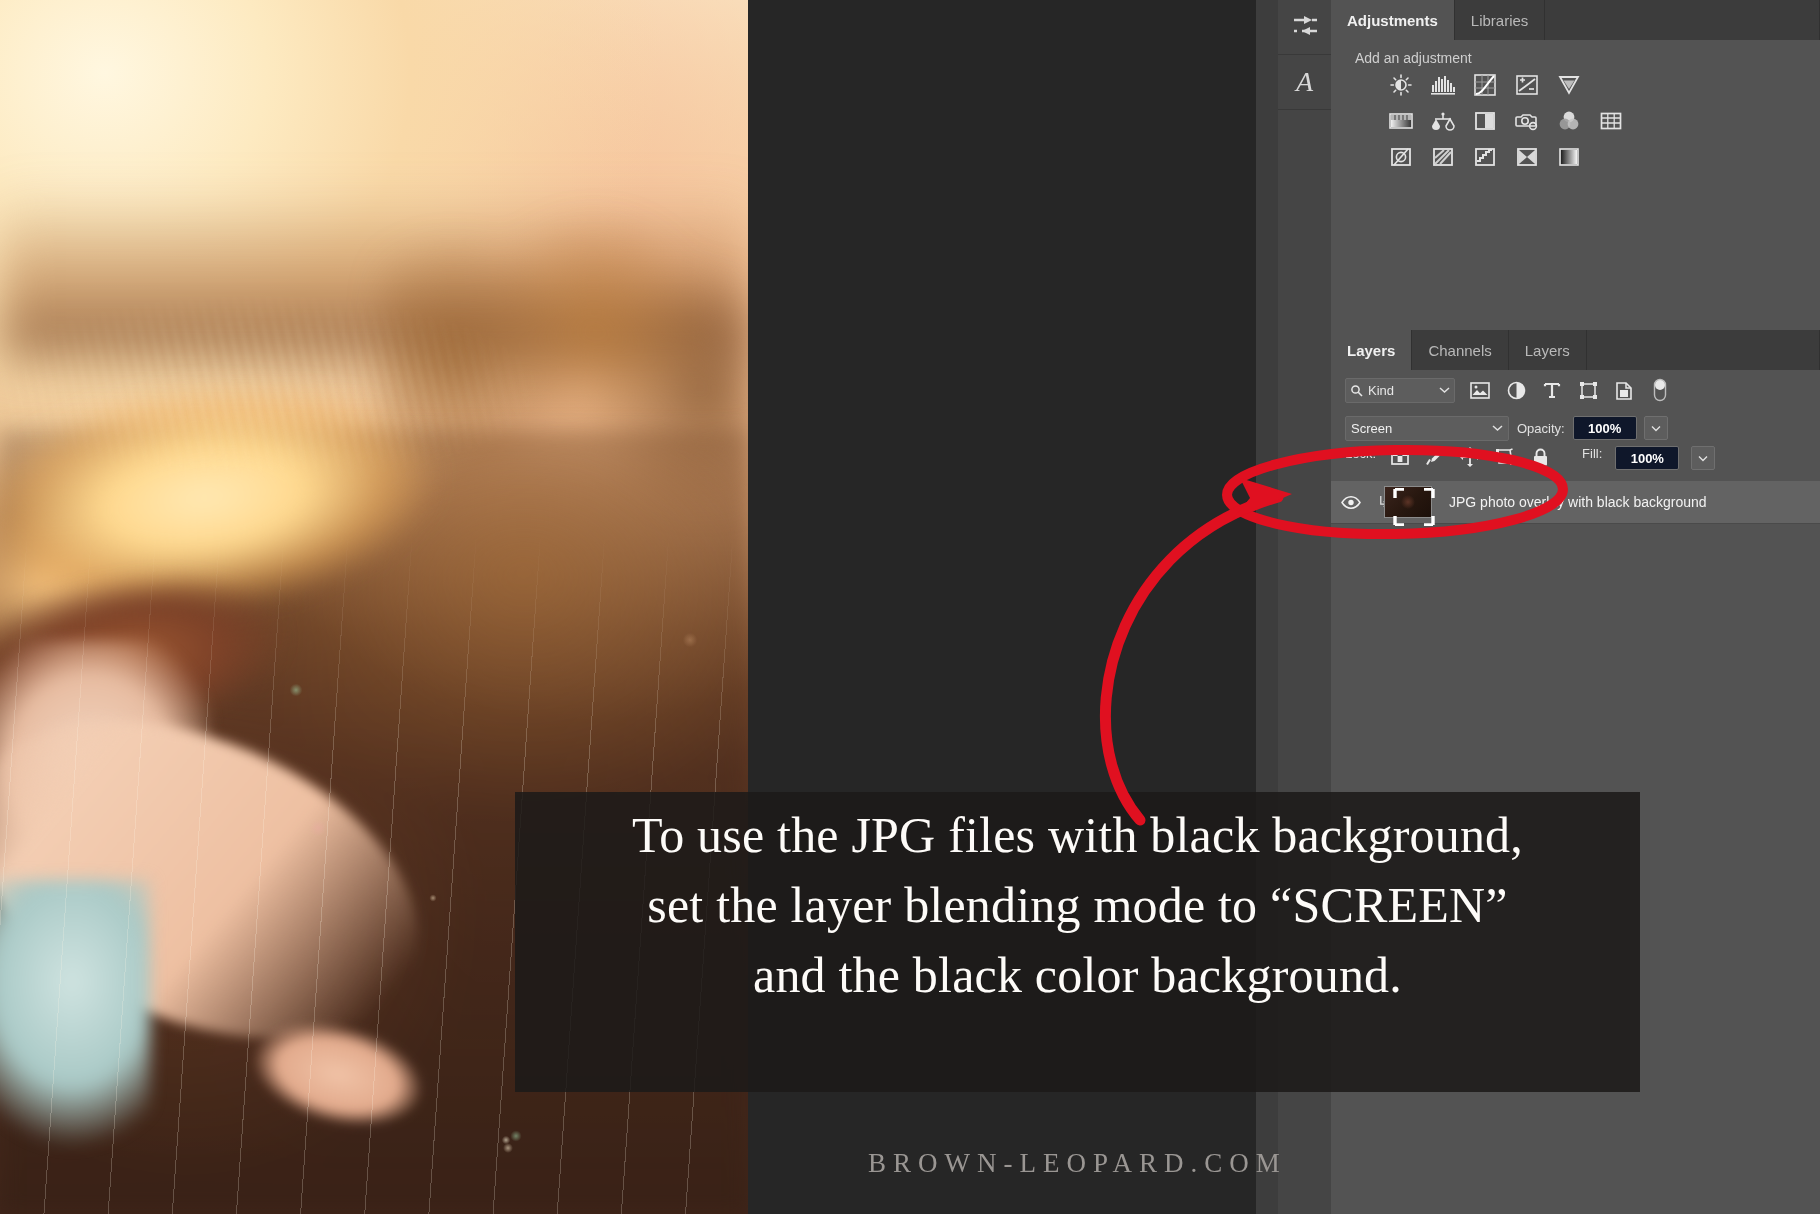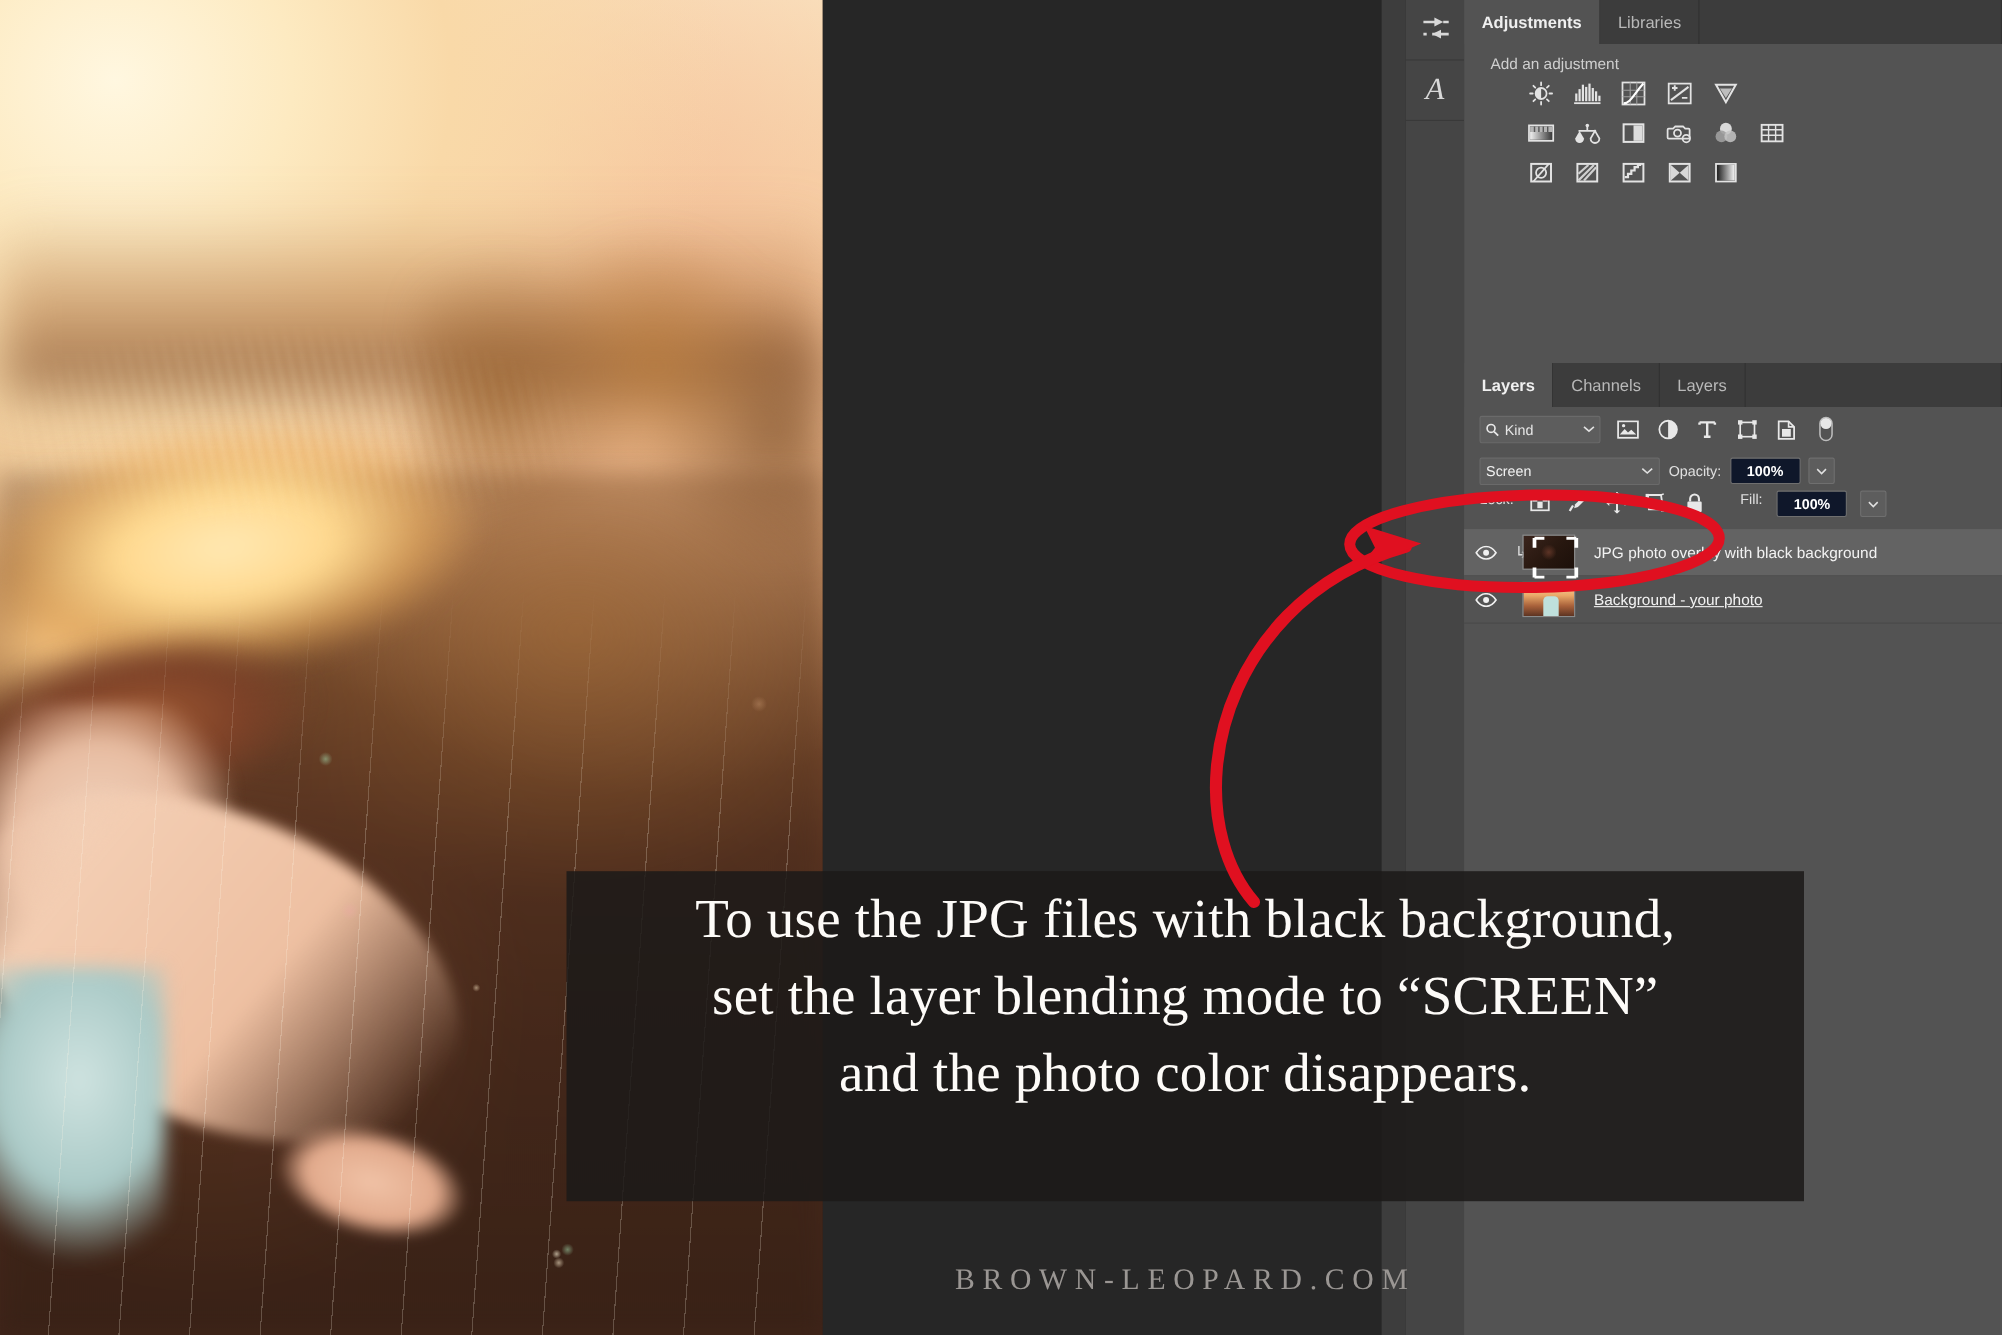--- a/index.html
+++ b/index.html
@@ -476,40 +476,28 @@
       <div class="thumbcell">
         <span class="clipmark">↳</span>
         <div class="thumb dark"></div>
         <svg class="selbrackets" viewBox="0 0 60 38">
           <path d="M11 1h9M11 1v9M49 1h-9M49 1v9M11 37h9M11 37v-9M49 37h-9M49 37v-9" stroke="#ffffff" stroke-width="3.4" fill="none"></path>
         </svg>
       </div>
       <span class="lname">JPG photo overlay with black background</span>
     </div>
 
-    <div class="layerrow">
-      <div class="eyecell">
-        <svg width="20" height="13" viewBox="0 0 20 13">
-          <path d="M1 6.5C4 1.8 7 0.8 10 0.8s6 1 9 5.7c-3 4.7-6 5.7-9 5.7s-6-1-9-5.7z" fill="none" stroke="#f0f0f0" stroke-width="1.5"></path>
-          <circle cx="10" cy="6.5" r="2.7" fill="#f0f0f0"></circle>
-        </svg>
-      </div>
-      <div class="thumbcell">
-        <div class="thumb photo-t"></div>
-      </div>
-      <span class="lname ul">Background - your photo</span>
-    </div>
 
   </div>
 
   <div class="caption"></div>
   <div class="captxt">
     <span class="l">To use the JPG files with black background,</span>
     <span class="l">set the layer blending mode to “SCREEN”</span>
-    <span class="l">and the photo color disappears.</span>
+    <span class="l">and the black color background.</span>
   </div>
   <div class="watermark">BROWN-LEOPARD.COM</div>
 
   <svg class="annot" viewBox="0 0 1820 1214">
     <ellipse cx="1395" cy="492" rx="168" ry="42" transform="rotate(-1 1395 492)" fill="none" stroke="#e01020" stroke-width="10"></ellipse>
     <path d="M1140 820 C1088 760, 1092 640, 1170 560 C1208 521, 1250 505, 1278 497" fill="none" stroke="#e01020" stroke-width="11" stroke-linecap="round"></path>
     <path d="M1292 494 L1240 478 L1250 498 L1232 520 Z" fill="#e01020"></path>
   </svg>
 
 </div>

